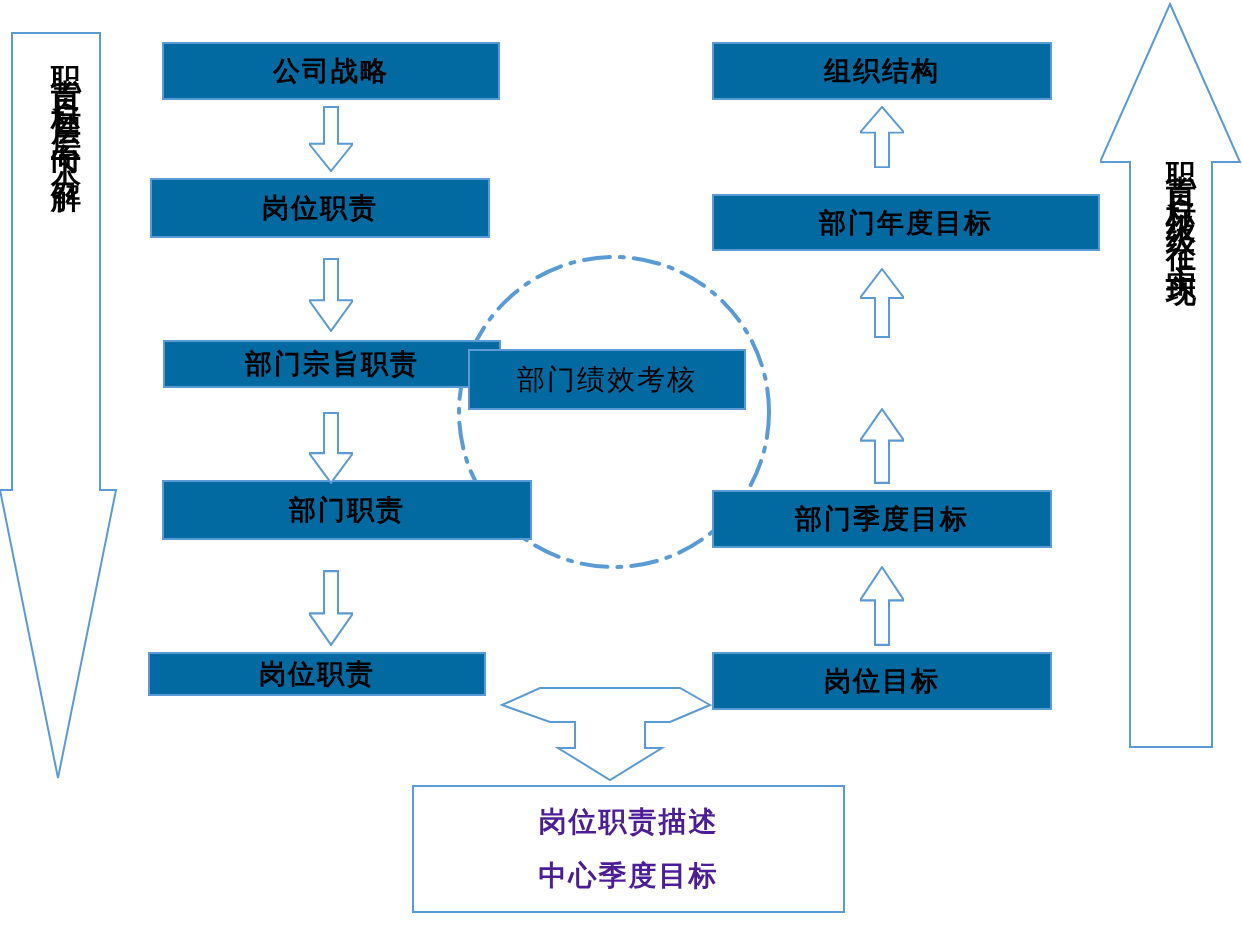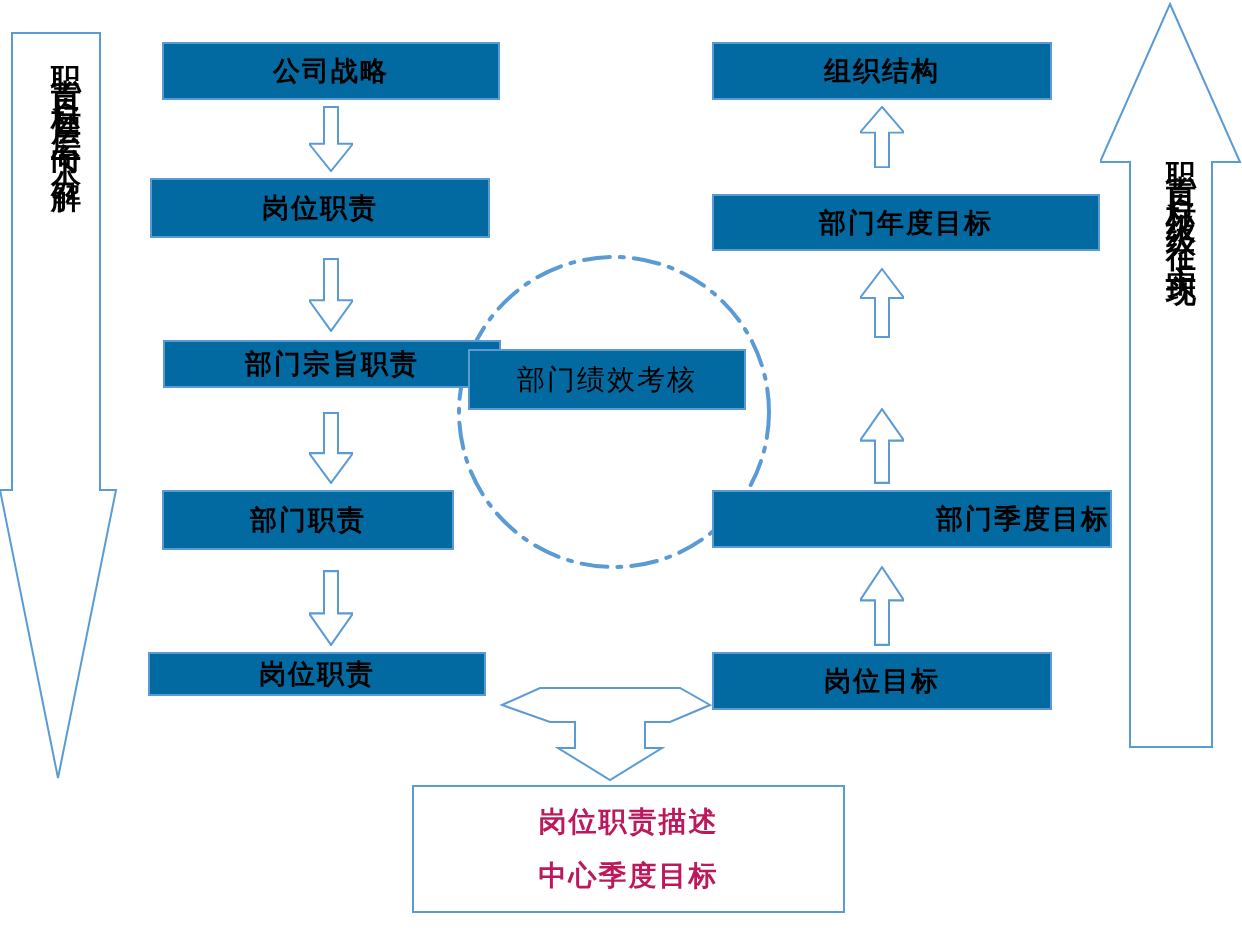--- a/index.html
+++ b/index.html
@@ -45,21 +45,21 @@
     position: absolute;
     left: 412px; top: 785px; width: 433px; height: 128px;
     border: 2px solid var(--accent);
     background: #fff;
     display: flex;
     flex-direction: column;
     align-items: center;
     justify-content: space-evenly;
     font-size: 28px;
     font-weight: 700;
-    color: #be185d;
+    color: #4c1d95;
     letter-spacing: 2px;
   }
   svg { display: block; }
 </style>
 </head>
 <body style="background: rgb(255, 255, 255);">
 
 <div class="canvas">
 
   <svg class="abs accent-stroke" style="left:449px; top:247px;" width="330" height="330" viewBox="0 0 330 330">
@@ -78,34 +78,34 @@
 
   <div class="box" style="left:162px; top:42px; width:338px; height:58px;">
       <span>公司战略</span>
     </div>
   <div class="box" style="left:150px; top:178px; width:340px; height:60px;">
       <span>岗位职责</span>
     </div>
   <div class="box" style="left:163px; top:340px; width:338px; height:48px;">
       <span>部门宗旨职责</span>
     </div>
-  <div class="box" style="left:162px; top:490px; width:292px; height:60px;">
+  <div class="box" style="left:162px; top:480px; width:370px; height:60px;">
       <span>部门职责</span>
     </div>
   <div class="box" style="left:148px; top:652px; width:338px; height:44px;">
       <span>岗位职责</span>
     </div>
 
   <div class="box" style="left:712px; top:42px; width:340px; height:58px;">
       <span>组织结构</span>
     </div>
   <div class="box" style="left:712px; top:194px; width:388px; height:57px;">
       <span>部门年度目标</span>
     </div>
-  <div class="box" style="left:712px; top:490px; width:400px; height:58px;justify-content:flex-end;">
+  <div class="box" style="left:712px; top:490px; width:340px; height:58px;">
       <span>部门季度目标</span>
     </div>
   <div class="box" style="left:712px; top:652px; width:340px; height:58px;text-align:right;">
       <span>岗位目标</span>
     </div>
 
   <div class="box normal-weight" style="left:468px; top:349px; width:278px; height:61px;">
       <span>部门绩效考核</span>
     </div>
 

